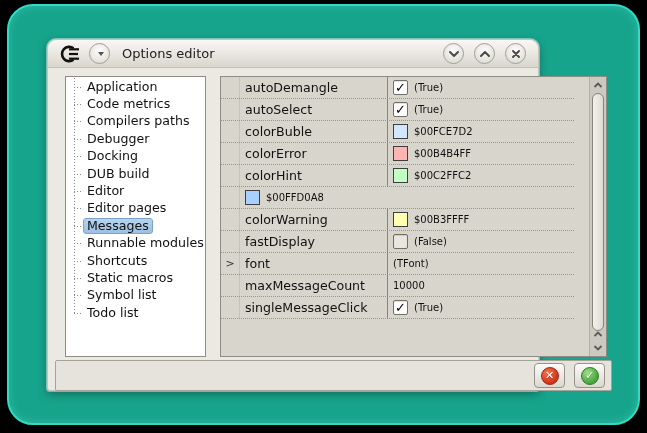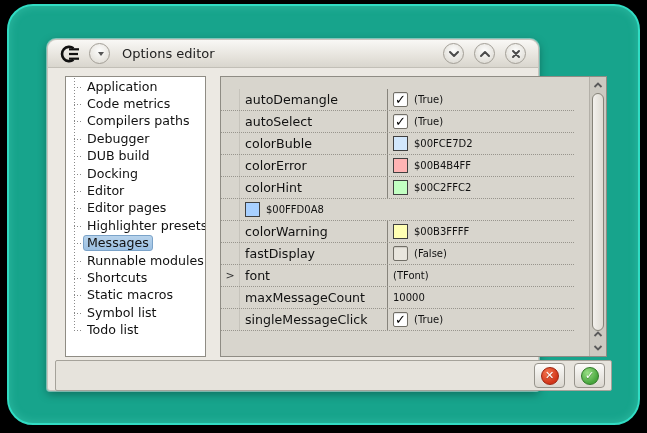--- a/index.html
+++ b/index.html
@@ -44,21 +44,21 @@
              padding-left:17px; font-size:12.6px; color:#111; white-space:nowrap; cursor:default; }
   .tree-item::before { content:""; position:absolute; left:8px; top:50%; width:8px; height:1px;
              background-image:repeating-linear-gradient(to right,#8a8a8a 0 1px,transparent 1px 3px); }
   .tree-label { padding:0 3px; border:1px solid transparent; border-radius:3px; line-height:14px; }
   .tree-label.selected { background:linear-gradient(#b7d3ec,#9cc0e2);
              border-color:#7ba3c9; }
 
   
   .propgrid { position:absolute; left:172px; top:36px; width:387px; height:281px;
               background:#D8D5CD; border:1px solid #8f8c84; overflow:hidden; }
-  .rows { position:absolute; left:0; top:0; right:32px;margin-top:12px; }
+  .rows { position:absolute; left:0; top:0; right:32px; }
   .grid-row { height:22px; display:flex; align-items:stretch;
               border-bottom:1px dotted #98958d; }
   .row-gutter { width:19px; display:flex; align-items:center; justify-content:center;
               font-size:11px; color:#333; border-right:1px solid #c6c3bb; }
   .row-name { width:148px; display:flex; align-items:center; padding-left:5px;
               font-size:12.6px; color:#111; border-right:1px solid #87847c; }
   .row-value { flex:1; display:flex; align-items:center; padding-left:5px; gap:6px; }
   .checkbox { width:15px; height:15px; background:#fff; border:1px solid #716e66;
               border-radius:2px; display:flex; align-items:center; justify-content:center;
               font-size:13px; font-weight:bold; color:#000; line-height:1;
@@ -138,33 +138,30 @@
           <div class="tree-item">
     <span class="tree-label">Code metrics</span>
   </div>
           <div class="tree-item">
     <span class="tree-label">Compilers paths</span>
   </div>
           <div class="tree-item">
     <span class="tree-label">Debugger</span>
   </div>
           <div class="tree-item">
+    <span class="tree-label">Docking</span>
+  </div>
+          <div class="tree-item">
     <span class="tree-label">DUB build</span>
   </div>
           <div class="tree-item">
-    <span class="tree-label">Docking</span>
-  </div>
-          <div class="tree-item">
     <span class="tree-label">Editor</span>
   </div>
           <div class="tree-item">
     <span class="tree-label">Editor pages</span>
-  </div>
-          <div class="tree-item">
-    <span class="tree-label">Highlighter presets</span>
   </div>
           <div class="tree-item">
     <span class="tree-label selected">Messages</span>
   </div>
           <div class="tree-item">
     <span class="tree-label">Runnable modules</span>
   </div>
           <div class="tree-item">
     <span class="tree-label">Shortcuts</span>
   </div>

